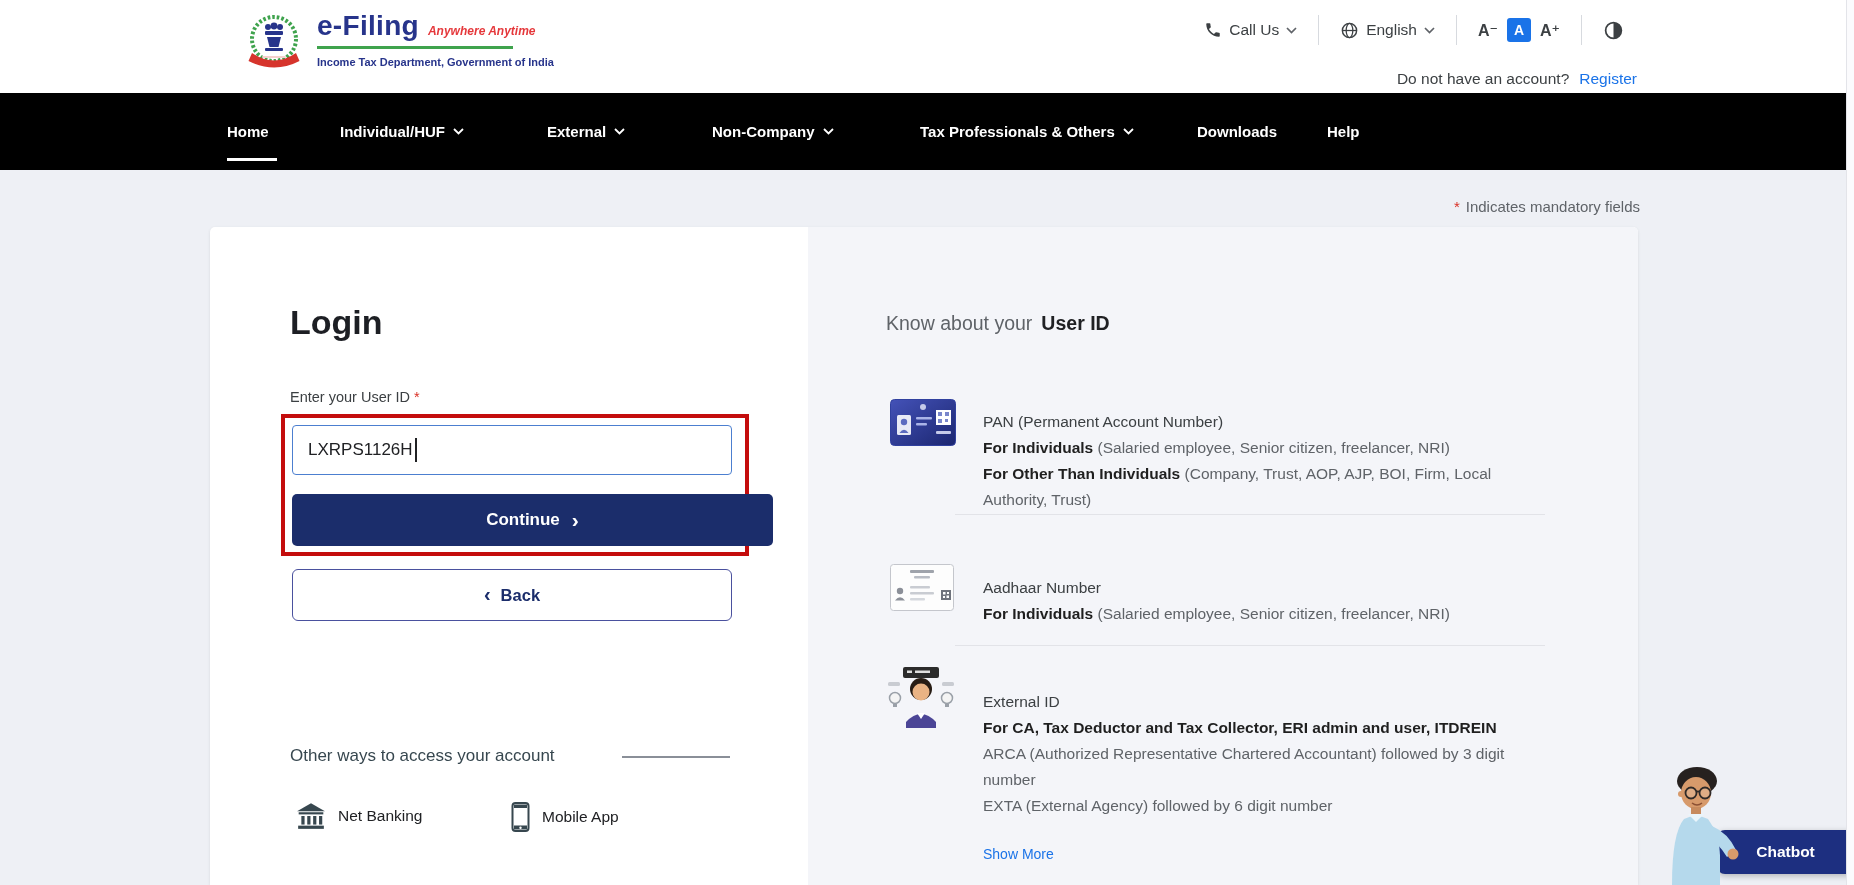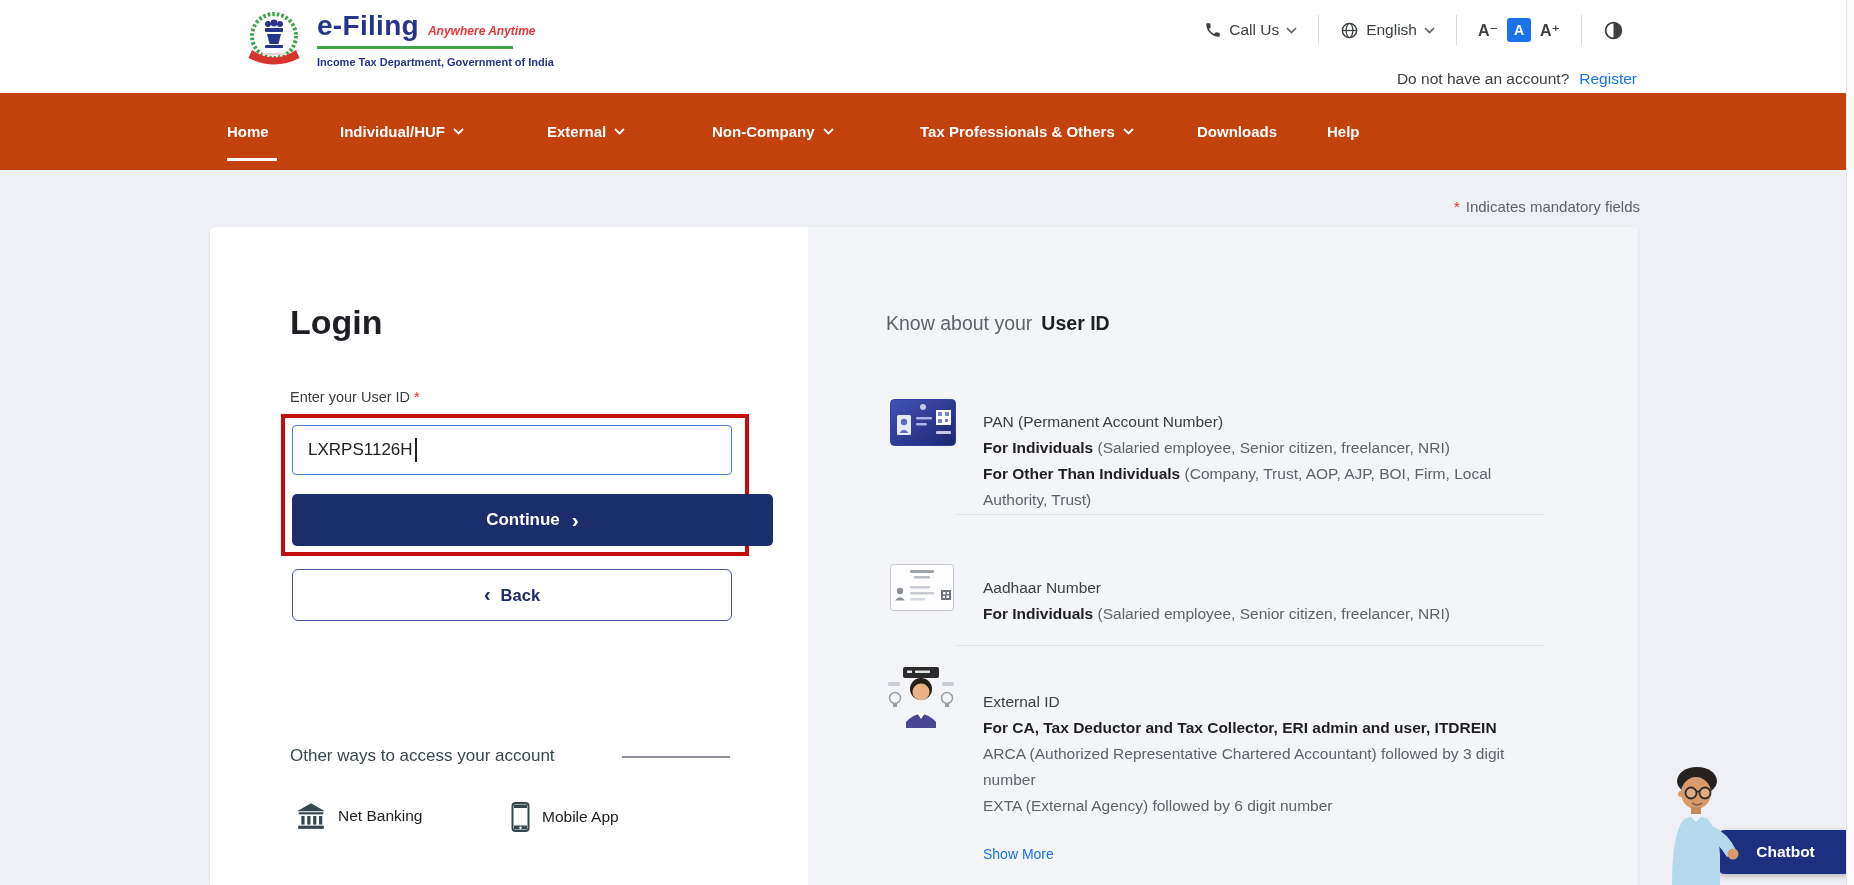--- a/index.html
+++ b/index.html
@@ -2,39 +2,39 @@
 <html><head>
 <meta charset="utf-8">
 <style>
   * { margin:0; padding:0; box-sizing:border-box; }
   body { font-family:"Liberation Sans","DejaVu Sans",sans-serif; background:#dfe2e8; }
   .screen { position:relative; width:1854px; height:885px; background:#eef0f5; overflow:hidden; }
   .abs { position:absolute; }
 
   
   .header-bar { left:0; top:0; width:1854px; height:93px; background:#ffffff; }
-  .logo-wrap { left:245px; top:6px; display:flex; align-items:center; gap:14px; }
+  .logo-wrap { left:245px; top:6px; display:flex; align-items:flex-end; gap:14px; }
   .logo-textcol { padding-top:4px; }
   .logo-row1 { display:flex; align-items:baseline; gap:9px; }
   .brand { font-size:28px; font-weight:700; color:#27348b; letter-spacing:.3px; }
   .brand-tag { font-size:12px; font-style:italic; font-weight:700; color:#e5383b; }
   .logo-rule { width:196px; height:3px; background:#3fa34d; margin:4px 0 3px; }
   .brand-sub { font-size:11px; font-weight:700; color:#27348b; }
 
   .util-bar { top:12px; right:230px; height:36px; display:flex; align-items:center; color:#3c4043; font-size:15.5px; }
   .util-item { display:flex; align-items:center; gap:7px; cursor:pointer; }
   .util-div { width:1px; height:30px; background:#d7dadf; margin:0 21px; }
   .fs-btn { font-size:16px; font-weight:700; color:#3c4043; cursor:pointer; }
   .fs-active { width:24px; height:24px; border-radius:3px; background:#1a73e8; color:#fff; display:flex; align-items:center; justify-content:center; font-size:14px; font-weight:700; margin:0 9px; cursor:pointer; }
   .register-row { top:70px; right:217px; display:flex; align-items:baseline; gap:10px; font-size:15.5px; }
   .register-prompt { color:#3c4043; }
   .register-link { color:#1a73e8; font-weight:500; cursor:pointer; }
 
   
-  .nav-bar { left:0; top:93px; width:1854px; height:77px; background:#c2410c; }
+  .nav-bar { left:0; top:93px; width:1854px; height:77px; background:#000000; }
   .nav-item { position:absolute; top:0; height:77px; display:flex; align-items:center; gap:8px; color:#ffffff; font-weight:700; font-size:15px; cursor:pointer; white-space:nowrap; }
   .home-underline { position:absolute; left:227px; top:65px; width:50px; height:3px; background:#ffffff; }
 
   
   .mandatory-note { top:198px; right:214px; display:flex; gap:6px; font-size:15px; color:#5f6368; }
   .mandatory-note .star { color:#d93025; }
 
   
   .card { left:210px; top:227px; width:1428px; height:658px; background:#ffffff; border-radius:5px 5px 0 0; box-shadow:0 1px 3px rgba(60,64,67,.12); }
   .right-panel { left:808px; top:227px; width:830px; height:658px; background:#f4f5f9; border-radius:0 5px 0 0; }

